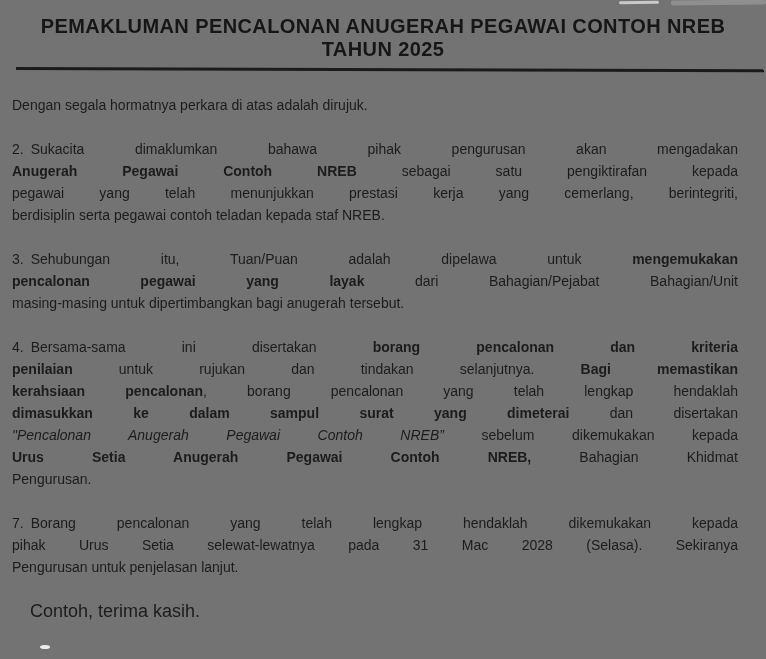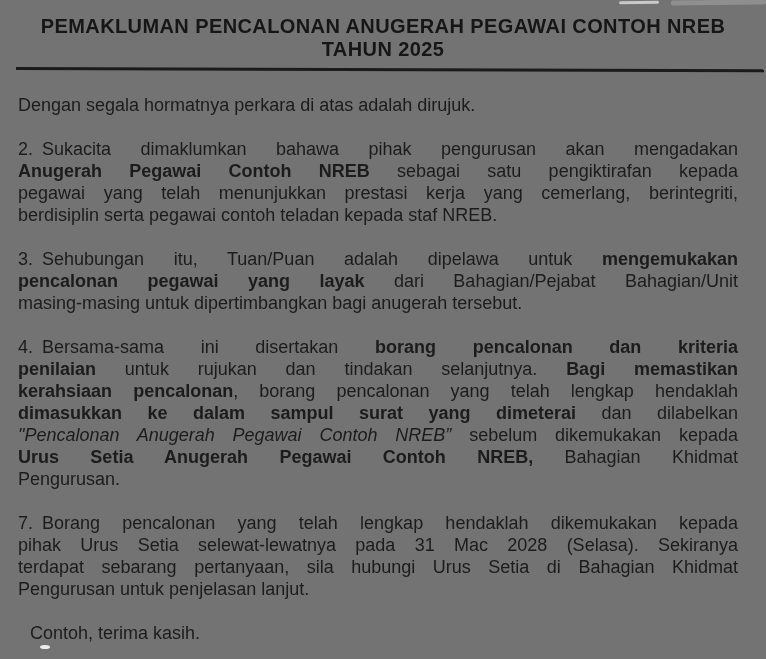--- a/index.html
+++ b/index.html
@@ -36,22 +36,22 @@
   }
   .rule {
     margin: 6px 2px 0 16px;
     height: 3px;
     background: #1b1b1b;
     transform: rotate(0.18deg);
     transform-origin: left center;
   }
 
   .doc-body {
-    margin: 24px 28px 0 18px;
-    font-size: 18px;
+    margin: 24px 28px 0 12px;
+    font-size: 14px;
     line-height: 22px;
   }
   .para { margin-top: 22px; }
   .para:first-child { margin-top: 0; }
   .line {
     text-align: justify;
     white-space: normal;
   }
   .line.just {
     text-align-last: justify;
@@ -98,28 +98,27 @@
       </div>
       <div class="para">
         <div class="line just"><span>3. Sehubungan itu, Tuan/Puan adalah dipelawa untuk </span><span class="b">mengemukakan</span></div>
         <div class="line just"><span class="b">pencalonan pegawai yang layak</span><span> dari Bahagian/Pejabat Bahagian/Unit</span></div>
         <div class="line last"><span>masing-masing untuk dipertimbangkan bagi anugerah tersebut.</span></div>
       </div>
       <div class="para">
         <div class="line just"><span>4. Bersama-sama ini disertakan </span><span class="b">borang pencalonan dan kriteria</span></div>
         <div class="line just"><span class="b">penilaian</span><span> untuk rujukan dan tindakan selanjutnya. </span><span class="b">Bagi memastikan</span></div>
         <div class="line just"><span class="b">kerahsiaan pencalonan</span><span>, borang pencalonan yang telah lengkap hendaklah</span></div>
-        <div class="line just"><span class="b">dimasukkan ke dalam sampul surat yang dimeterai</span><span> dan dilabelkan</span></div>
+        <div class="line just"><span class="b">dimasukkan ke dalam sampul surat yang dimeterai</span><span> dan disertakan</span></div>
         <div class="line just"><span class="i">"Pencalonan Anugerah Pegawai Contoh NREB”</span><span> sebelum dikemukakan kepada</span></div>
         <div class="line just"><span class="b">Urus Setia Anugerah Pegawai Contoh NREB,</span><span> Bahagian Khidmat</span></div>
         <div class="line last"><span>Pengurusan.</span></div>
       </div>
       <div class="para">
         <div class="line just"><span>7. Borang pencalonan yang telah lengkap hendaklah dikemukakan kepada</span></div>
         <div class="line just"><span>pihak Urus Setia selewat-lewatnya pada 31 Mac 2028 (Selasa). Sekiranya</span></div>
-        <div class="line just"><span>terdapat sebarang pertanyaan, sila hubungi Urus Setia di Bahagian Khidmat</span></div>
         <div class="line last"><span>Pengurusan untuk penjelasan lanjut.</span></div>
       </div>
     </div>
 
   <div class="closing">Contoh, terima kasih.</div>
 
 </div>
 
 </body></html>

